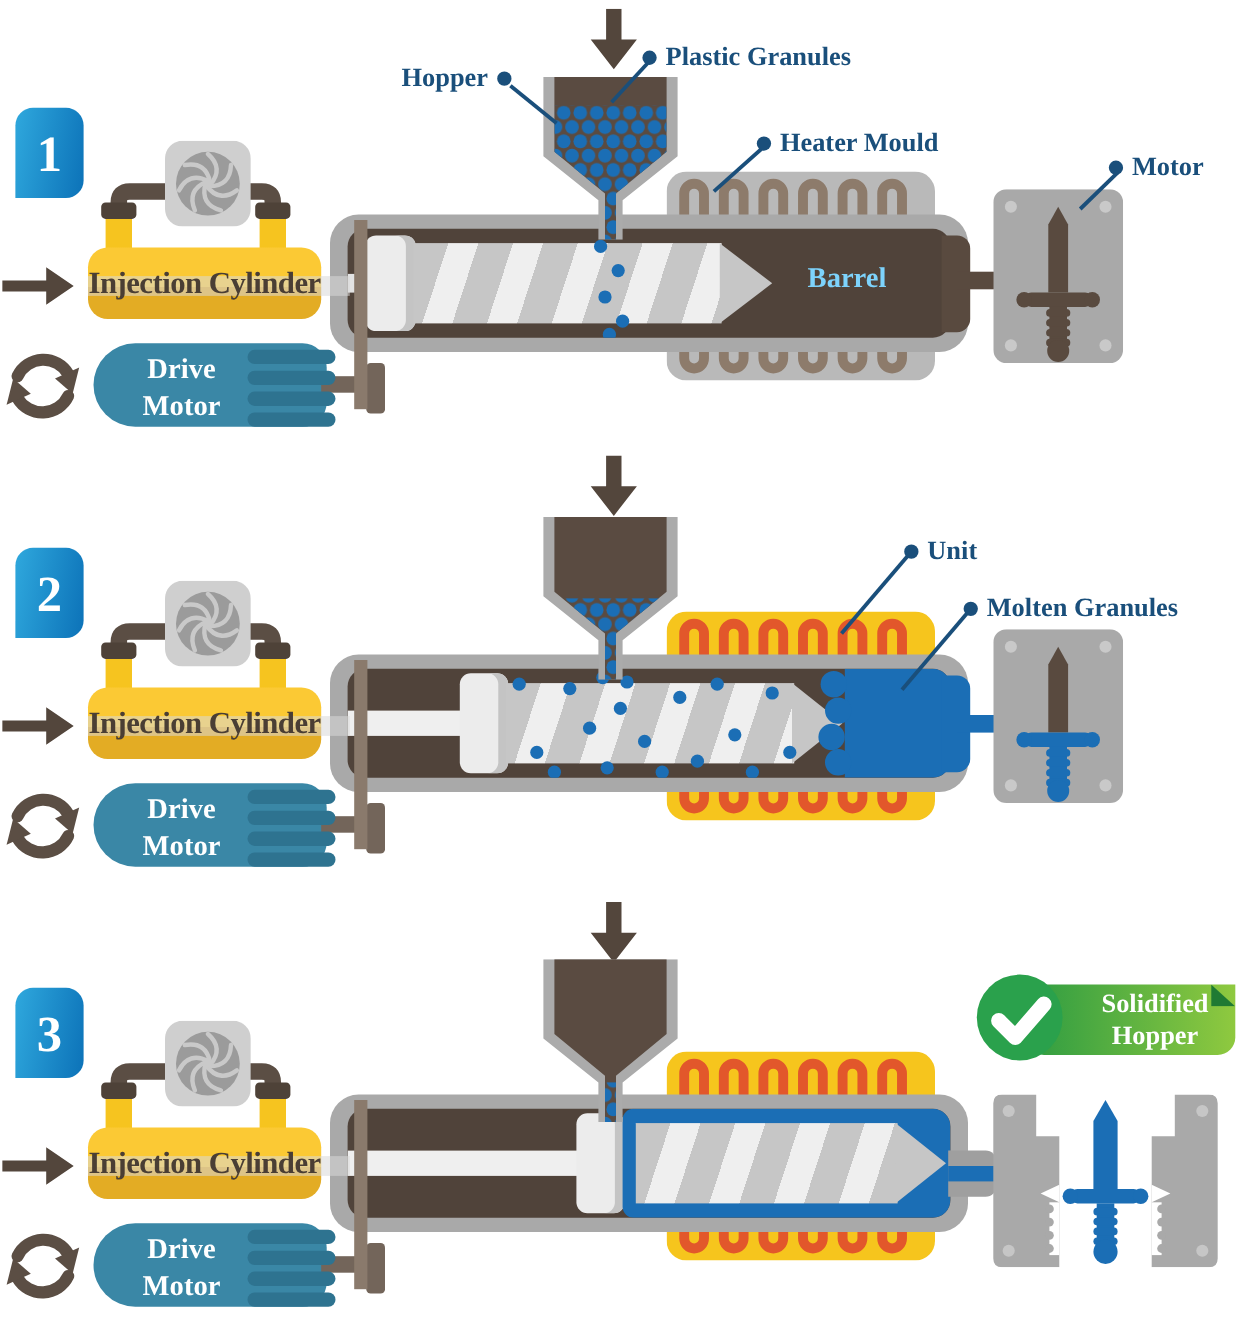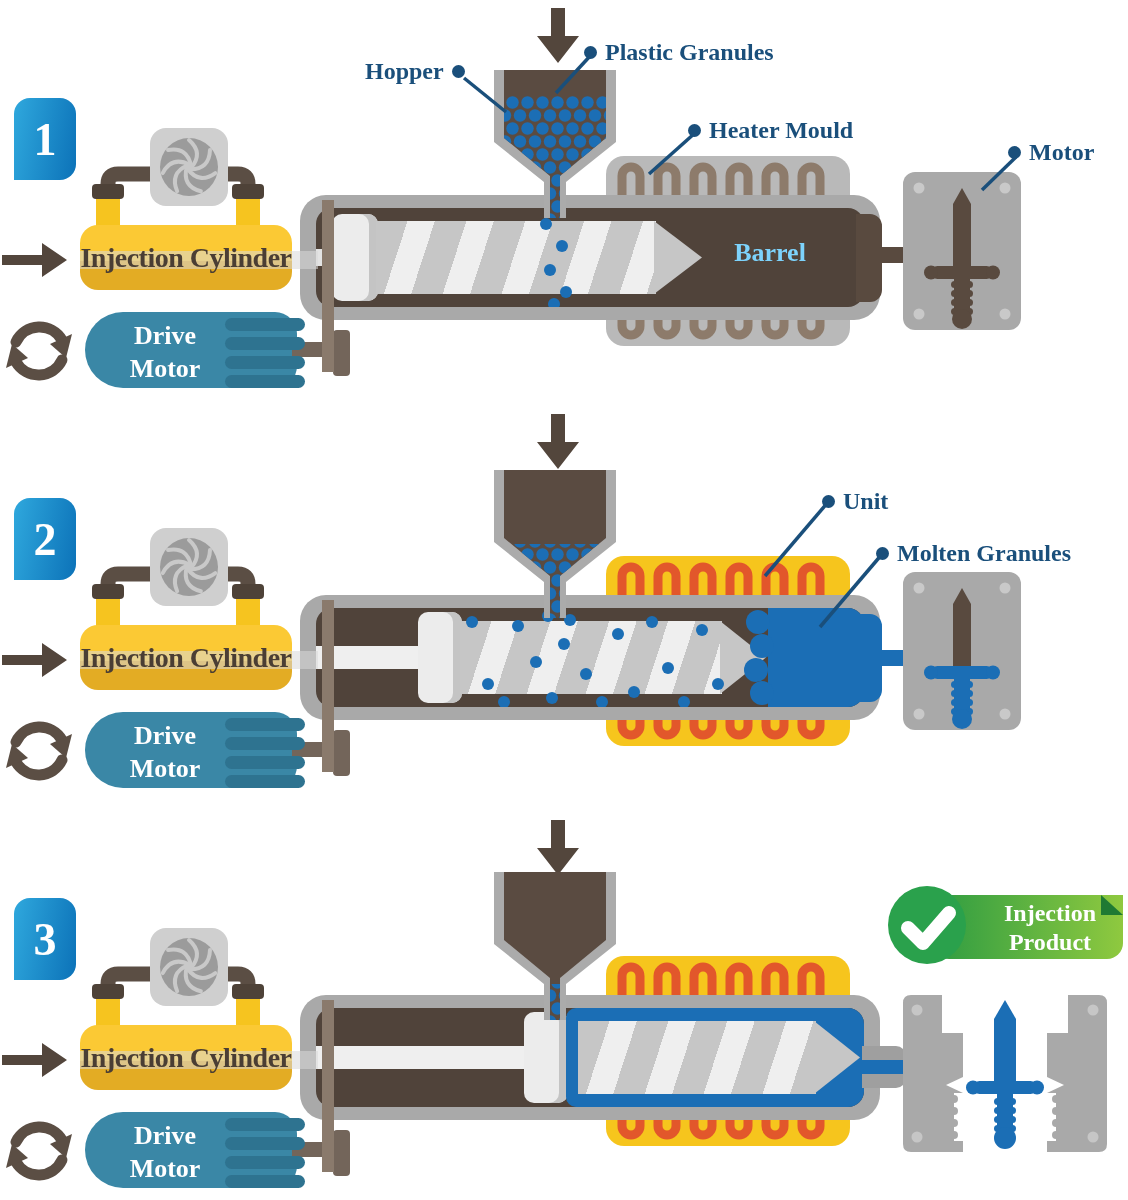--- a/index.html
+++ b/index.html
@@ -460,20 +460,20 @@
     <polygon points="72,24 66,48 50,34" fill="#5B4E44"></polygon>
     <polygon points="6,58 12,34 28,48" fill="#5B4E44"></polygon>
   </svg>
 
   <div class="s ribbon"></div>
   <div class="s fold"></div>
   <div class="s check-circle"></div>
   <svg class="s" style="left:888px;top:86px" width="78" height="78">
     <path d="M20,42 l15,15 l26,-30" stroke="#fff" stroke-width="14" fill="none" stroke-linecap="round" stroke-linejoin="round"></path>
   </svg>
-  <div class="s ribbon-text">Injection Product</div>
+  <div class="s ribbon-text">Solidified Hopper</div>
 
   <div class="s badge">
     <span>3</span>
   </div>
 </div>
 
 </div>
 
 </body></html>

